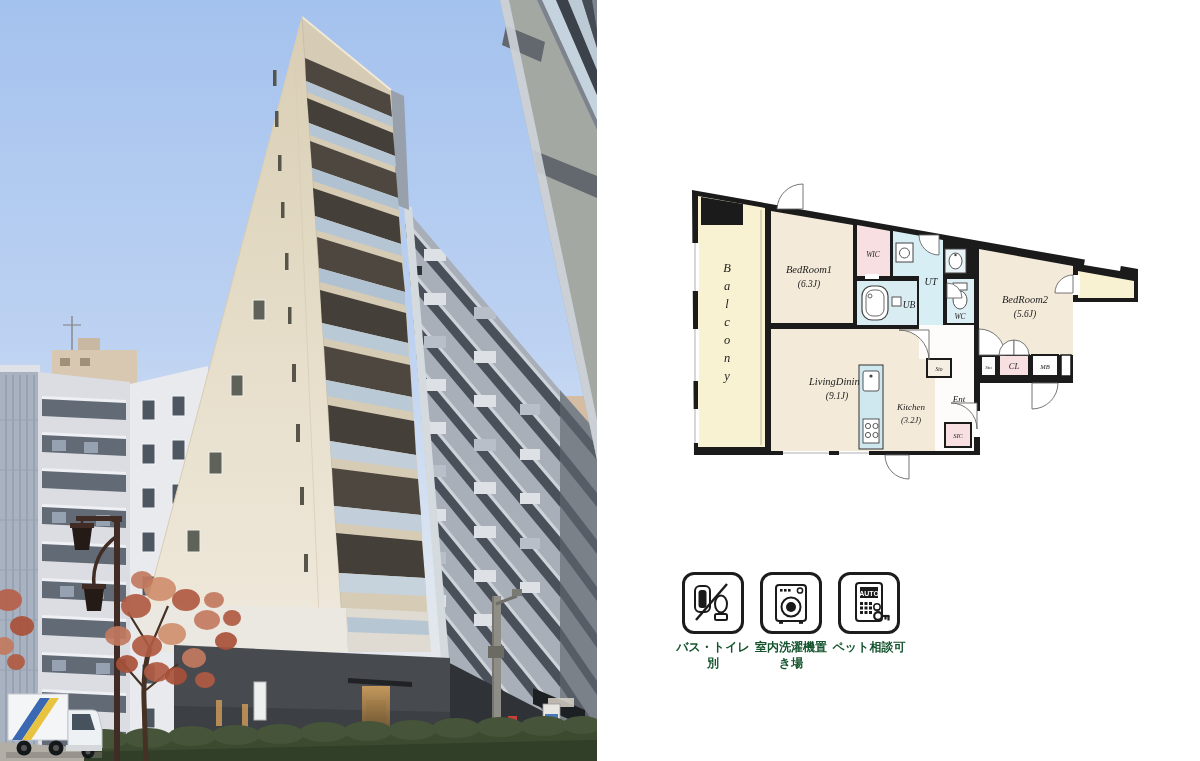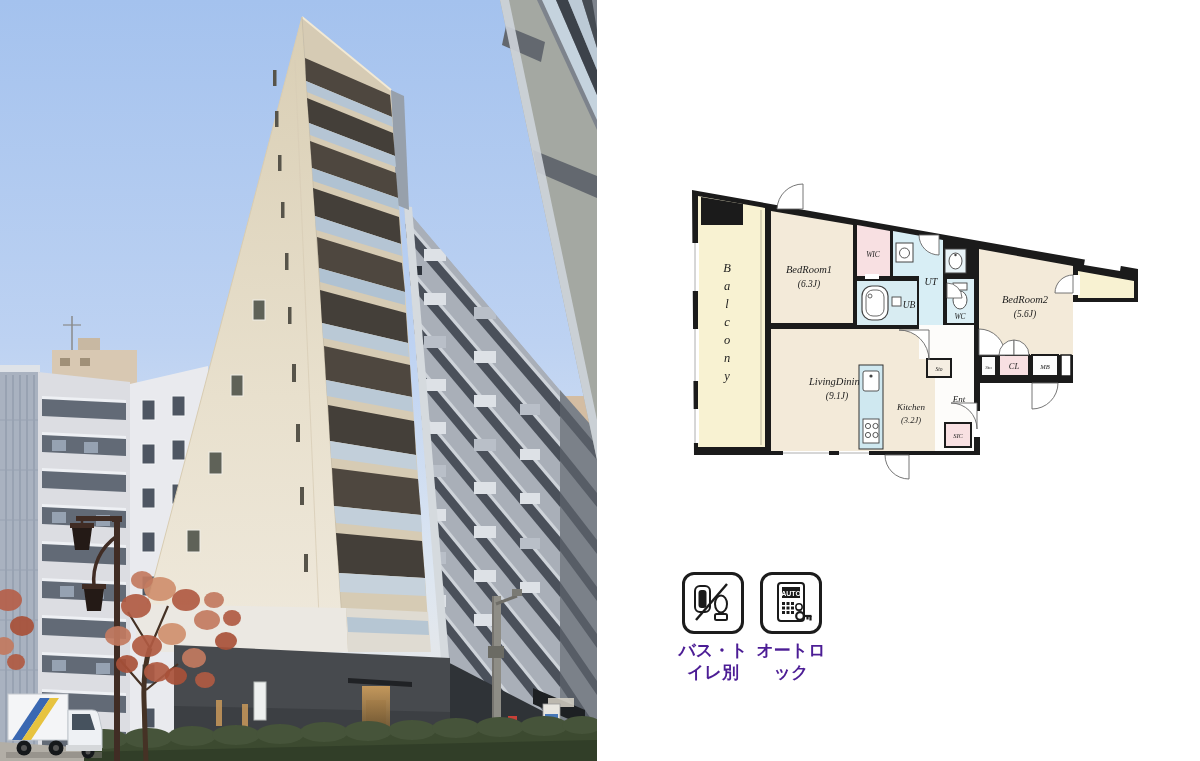--- a/index.html
+++ b/index.html
@@ -6,21 +6,21 @@
   .page{position:relative;width:1200px;height:761px;background:#fff;overflow:hidden;
         font-family:"Liberation Sans",sans-serif;}
   .photo-panel{position:absolute;left:0;top:0;width:597px;height:761px;}
   .plan-panel{position:absolute;left:687px;top:183px;width:460px;height:300px;}
   .plan-panel text{font-family:"Liberation Serif",serif;font-style:italic;fill:#1c1c1c;}
   .v-text{writing-mode:vertical-rl;text-orientation:upright;letter-spacing:4px;}
   .amenity-row{position:absolute;left:674px;top:572px;display:flex;}
   .amenity-item{width:78px;display:flex;flex-direction:column;align-items:center;}
   .amenity-box{width:56px;height:56px;border:3px solid #1c1c1c;border-radius:12px;background:#fff;
                display:flex;align-items:center;justify-content:center;box-sizing:content-box;}
-  .amenity-label{margin-top:6px;font-size:17px;font-weight:bold;color:#4c1d95;text-align:center;
+  .amenity-label{margin-top:6px;font-size:12px;font-weight:bold;color:#14532d;text-align:center;
                  line-height:1.32;width:78px;word-break:break-all;}
 </style>
 </head>
 <body>
 
 <div class="page">
 
   <div class="photo-panel">
     <svg width="597" height="761" viewBox="0 0 597 761">
       <defs>
@@ -525,20 +525,36 @@
           <rect x="4" y="5" width="15" height="26" rx="5" fill="none" stroke="#1a1a1a" stroke-width="2"></rect>
           <rect x="7.5" y="9" width="8" height="18" rx="3" fill="#1a1a1a"></rect>
           <line x1="5" y1="39" x2="36" y2="3" stroke="#1a1a1a" stroke-width="2.4"></line>
           <ellipse cx="30" cy="23" rx="6" ry="8.5" fill="none" stroke="#1a1a1a" stroke-width="2"></ellipse>
           <rect x="24" y="33" width="12" height="6" rx="1.5" fill="none" stroke="#1a1a1a" stroke-width="2"></rect>
         </svg>
       </div>
       <div class="amenity-label">バス・トイレ別</div>
     </div>
 
+    <div class="amenity-item">
+      <div class="amenity-box">
+        <svg width="44" height="44" viewBox="0 0 44 44">
+          <rect x="7" y="4" width="30" height="36" rx="3" fill="none" stroke="#1a1a1a" stroke-width="2"></rect>
+          <rect x="11" y="8" width="2.6" height="2.6" fill="#1a1a1a"></rect>
+          <rect x="15" y="8" width="2.6" height="2.6" fill="#1a1a1a"></rect>
+          <rect x="19" y="8" width="2.6" height="2.6" fill="#1a1a1a"></rect>
+          <circle cx="31" cy="9.5" r="2.6" fill="none" stroke="#1a1a1a" stroke-width="1.5"></circle>
+          <circle cx="22" cy="26" r="9.5" fill="none" stroke="#1a1a1a" stroke-width="2"></circle>
+          <circle cx="22" cy="26" r="5" fill="#1a1a1a"></circle>
+          <rect x="10" y="40" width="4" height="2.8" fill="#1a1a1a"></rect>
+          <rect x="30" y="40" width="4" height="2.8" fill="#1a1a1a"></rect>
+        </svg>
+      </div>
+      <div class="amenity-label">室内洗濯機置き場</div>
+    </div>
 
 
     <div class="amenity-item">
       <div class="amenity-box">
         <svg width="44" height="44" viewBox="0 0 44 44">
           <rect x="9" y="2" width="26" height="38" rx="3" fill="none" stroke="#1a1a1a" stroke-width="2"></rect>
           <rect x="13" y="6" width="18" height="11" fill="#1a1a1a"></rect>
           <text x="22" y="14.6" fill="#ffffff" font-size="7" font-weight="bold" text-anchor="middle" font-family="Liberation Sans, sans-serif">AUTO</text>
           <rect x="13" y="21" width="3" height="3" fill="#1a1a1a"></rect>
             <rect x="17.5" y="21" width="3" height="3" fill="#1a1a1a"></rect>
@@ -550,19 +566,19 @@
             <rect x="17.5" y="30" width="3" height="3" fill="#1a1a1a"></rect>
             <rect x="22" y="30" width="3" height="3" fill="#1a1a1a"></rect>
           <circle cx="30" cy="26" r="3.2" fill="none" stroke="#1a1a1a" stroke-width="1.5"></circle>
           <line x1="27.5" y1="29" x2="32.5" y2="29" stroke="#1a1a1a" stroke-width="1"></line>
           <circle cx="31" cy="35" r="3.8" fill="#ffffff" stroke="#1a1a1a" stroke-width="2.2"></circle>
           <line x1="34.8" y1="35" x2="42.5" y2="35" stroke="#1a1a1a" stroke-width="2.2"></line>
           <line x1="38.5" y1="35" x2="38.5" y2="38.5" stroke="#1a1a1a" stroke-width="2.2"></line>
           <line x1="41.5" y1="35" x2="41.5" y2="39.5" stroke="#1a1a1a" stroke-width="2.2"></line>
         </svg>
       </div>
-      <div class="amenity-label">オートロック</div>
+      <div class="amenity-label">ペット相談可</div>
     </div>
 
 
 
   </div>
 </div>
 
 </body></html>

